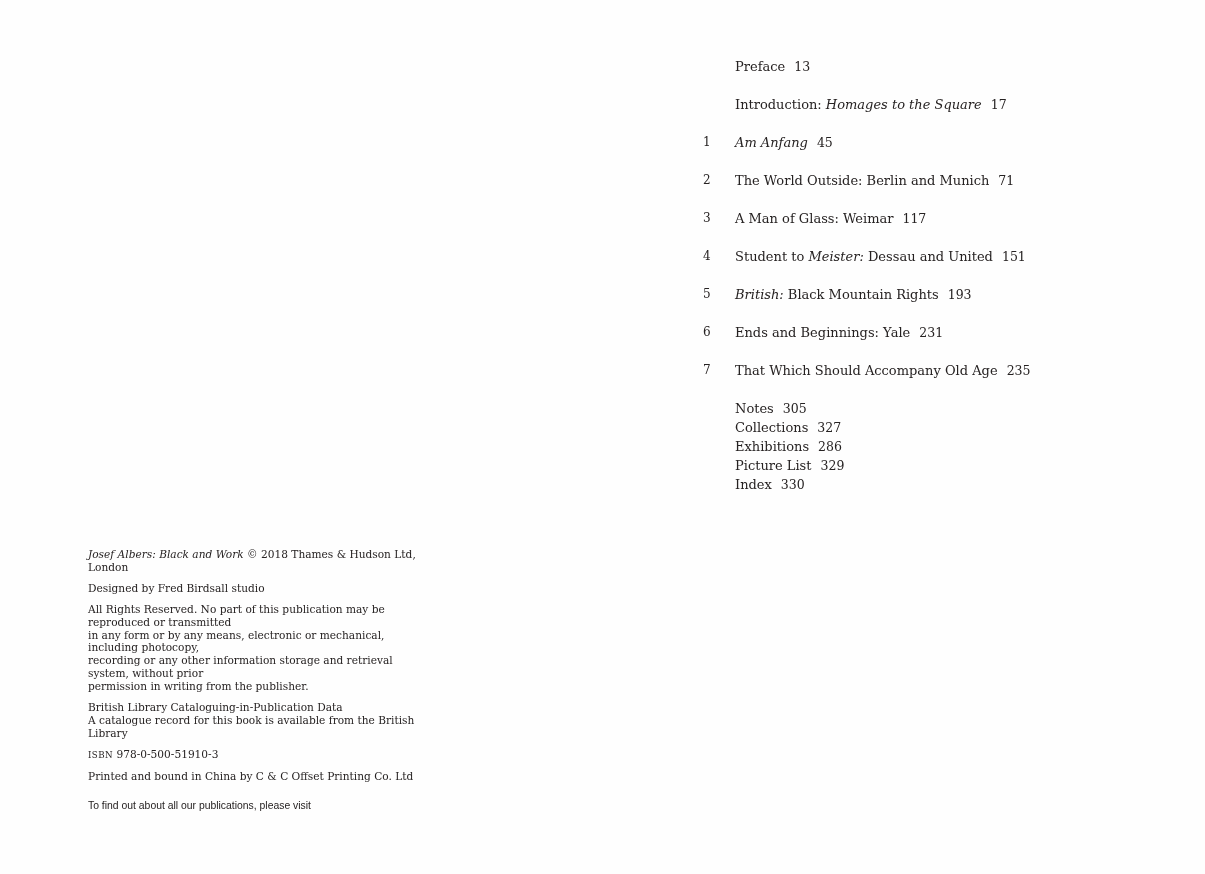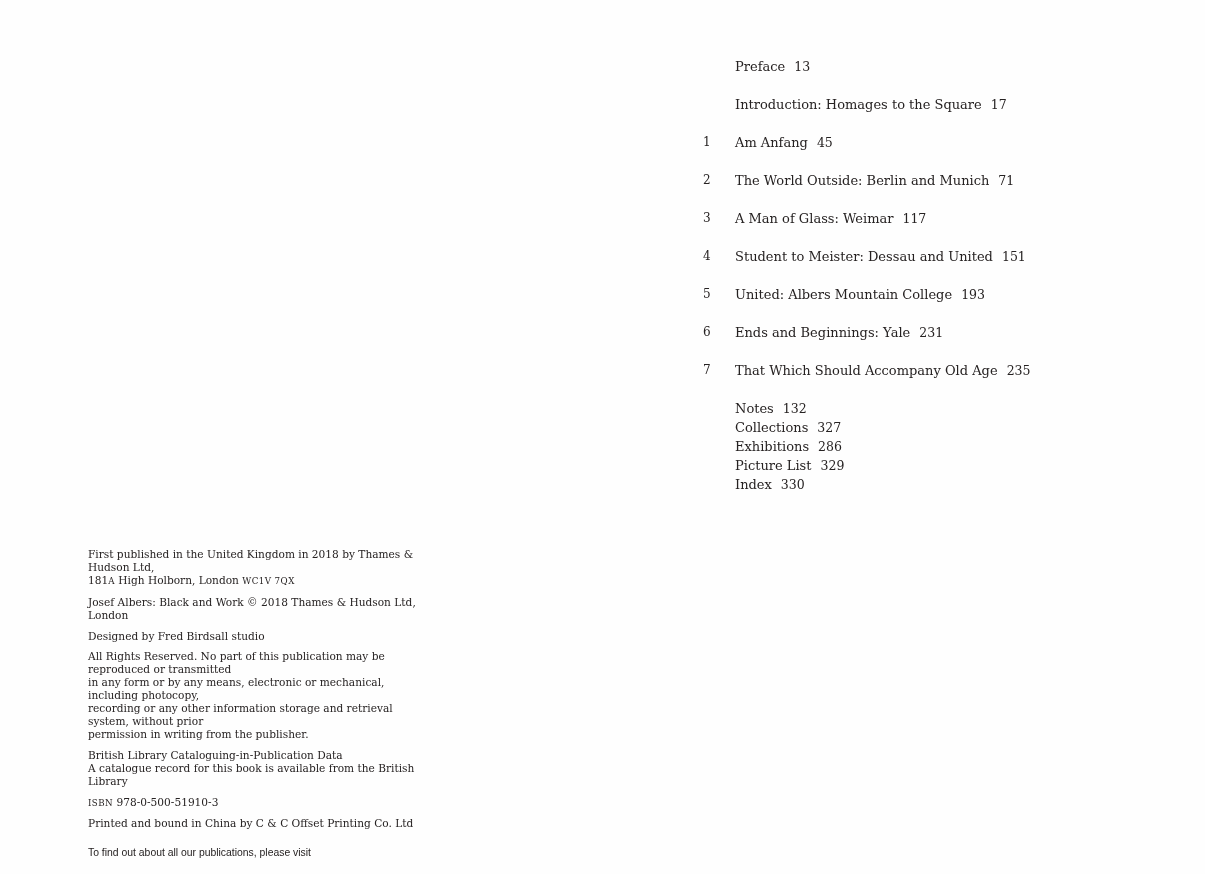--- a/index.html
+++ b/index.html
@@ -46,32 +46,30 @@
   }
   .col-p { margin: 0 0 8px 0; white-space: pre-line; }
   .col-p.sans {
     font-family: "Liberation Sans", sans-serif;
     font-size: 10.4px;
     line-height: 13px;
     margin-top: 16px;
   }
   
   .s-n { }
-  .s-i { }
+  .s-i { font-style: italic; }
   .s-sc { font-size: 0.82em; letter-spacing: 0.05em; }
 </style>
 </head>
 <body>
 
 <div class="spread">
 
   <div class="page-left">
     <div class="colophon">
-        <p class="col-p serif"><span class="s-n">First published in the United Kingdom in 2018 by Thames &amp; Hudson Ltd,
-181</span><span class="s-sc">A</span><span class="s-n"> High Holborn, London </span><span class="s-sc">WC1V 7QX</span></p>
         <p class="col-p serif"><span class="s-i">Josef Albers: Black and Work</span><span class="s-n"> © 2018 Thames &amp; Hudson Ltd, London</span></p>
         <p class="col-p serif"><span class="s-n">Designed by Fred Birdsall studio</span></p>
         <p class="col-p serif"><span class="s-n">All Rights Reserved. No part of this publication may be reproduced or transmitted
 in any form or by any means, electronic or mechanical, including photocopy,
 recording or any other information storage and retrieval system, without prior
 permission in writing from the publisher.</span></p>
         <p class="col-p serif"><span class="s-n">British Library Cataloguing-in-Publication Data
 A catalogue record for this book is available from the British Library</span></p>
         <p class="col-p serif"><span class="s-sc">ISBN</span><span class="s-n"> 978-0-500-51910-3</span></p>
         <p class="col-p serif"><span class="s-n">Printed and bound in China by C &amp; C Offset Printing Co. Ltd</span></p>
@@ -101,35 +99,35 @@
           <div class="toc-row">
             <span class="toc-num">3</span>
             <span class="toc-title"><span class="s-n">A Man of Glass: Weimar</span><span class="toc-page">117</span></span>
           </div>
           <div class="toc-row">
             <span class="toc-num">4</span>
             <span class="toc-title"><span class="s-n">Student to </span><span class="s-i">Meister:</span><span class="s-n"> Dessau and United</span><span class="toc-page">151</span></span>
           </div>
           <div class="toc-row">
             <span class="toc-num">5</span>
-            <span class="toc-title"><span class="s-i">United:</span><span class="s-n"> Albers Mountain College</span><span class="toc-page">193</span></span>
+            <span class="toc-title"><span class="s-i">British:</span><span class="s-n"> Black Mountain Rights</span><span class="toc-page">193</span></span>
           </div>
           <div class="toc-row">
             <span class="toc-num">6</span>
             <span class="toc-title"><span class="s-n">Ends and Beginnings: Yale</span><span class="toc-page">231</span></span>
           </div>
           <div class="toc-row">
             <span class="toc-num">7</span>
             <span class="toc-title"><span class="s-n">That Which Should Accompany Old Age</span><span class="toc-page">235</span></span>
           </div>
         </div>
       <div class="toc-back" id="toc-back">
           <div class="toc-row">
             <span class="toc-num"></span>
-            <span class="toc-title">Notes<span class="toc-page">132</span></span>
+            <span class="toc-title">Notes<span class="toc-page">305</span></span>
           </div>
           <div class="toc-row">
             <span class="toc-num"></span>
             <span class="toc-title">Collections<span class="toc-page">327</span></span>
           </div>
           <div class="toc-row">
             <span class="toc-num"></span>
             <span class="toc-title">Exhibitions<span class="toc-page">286</span></span>
           </div>
           <div class="toc-row">

